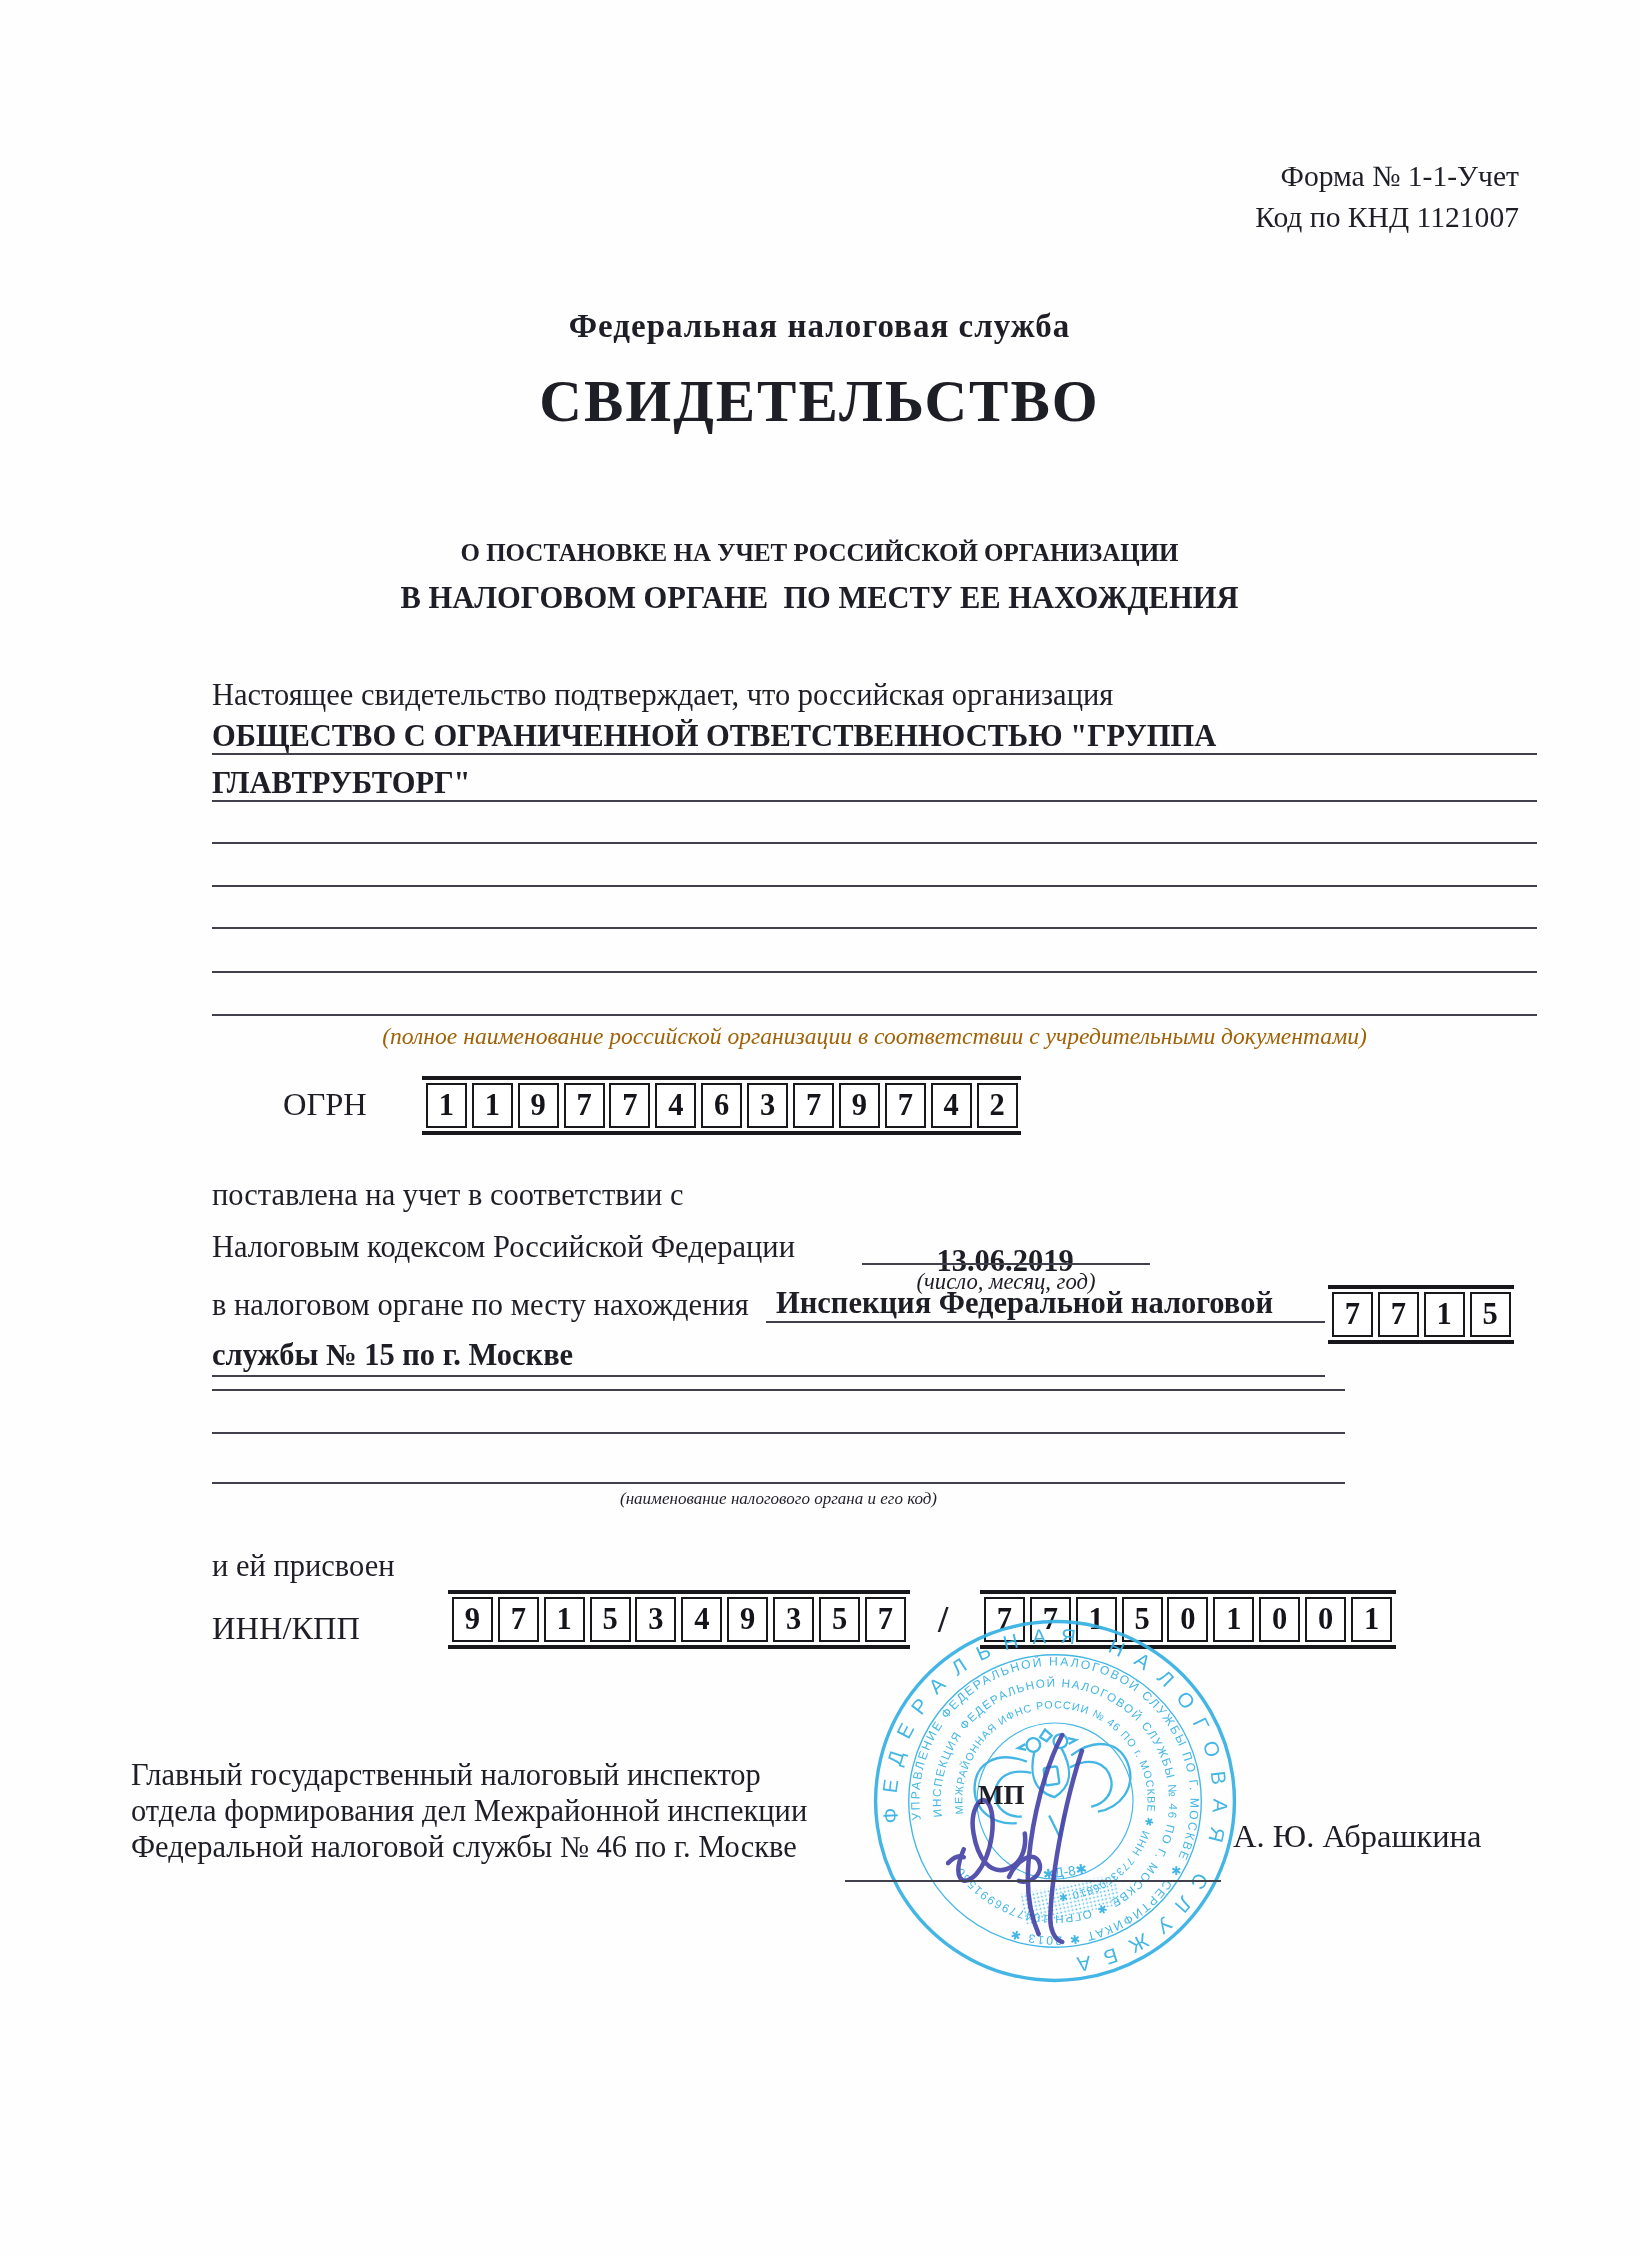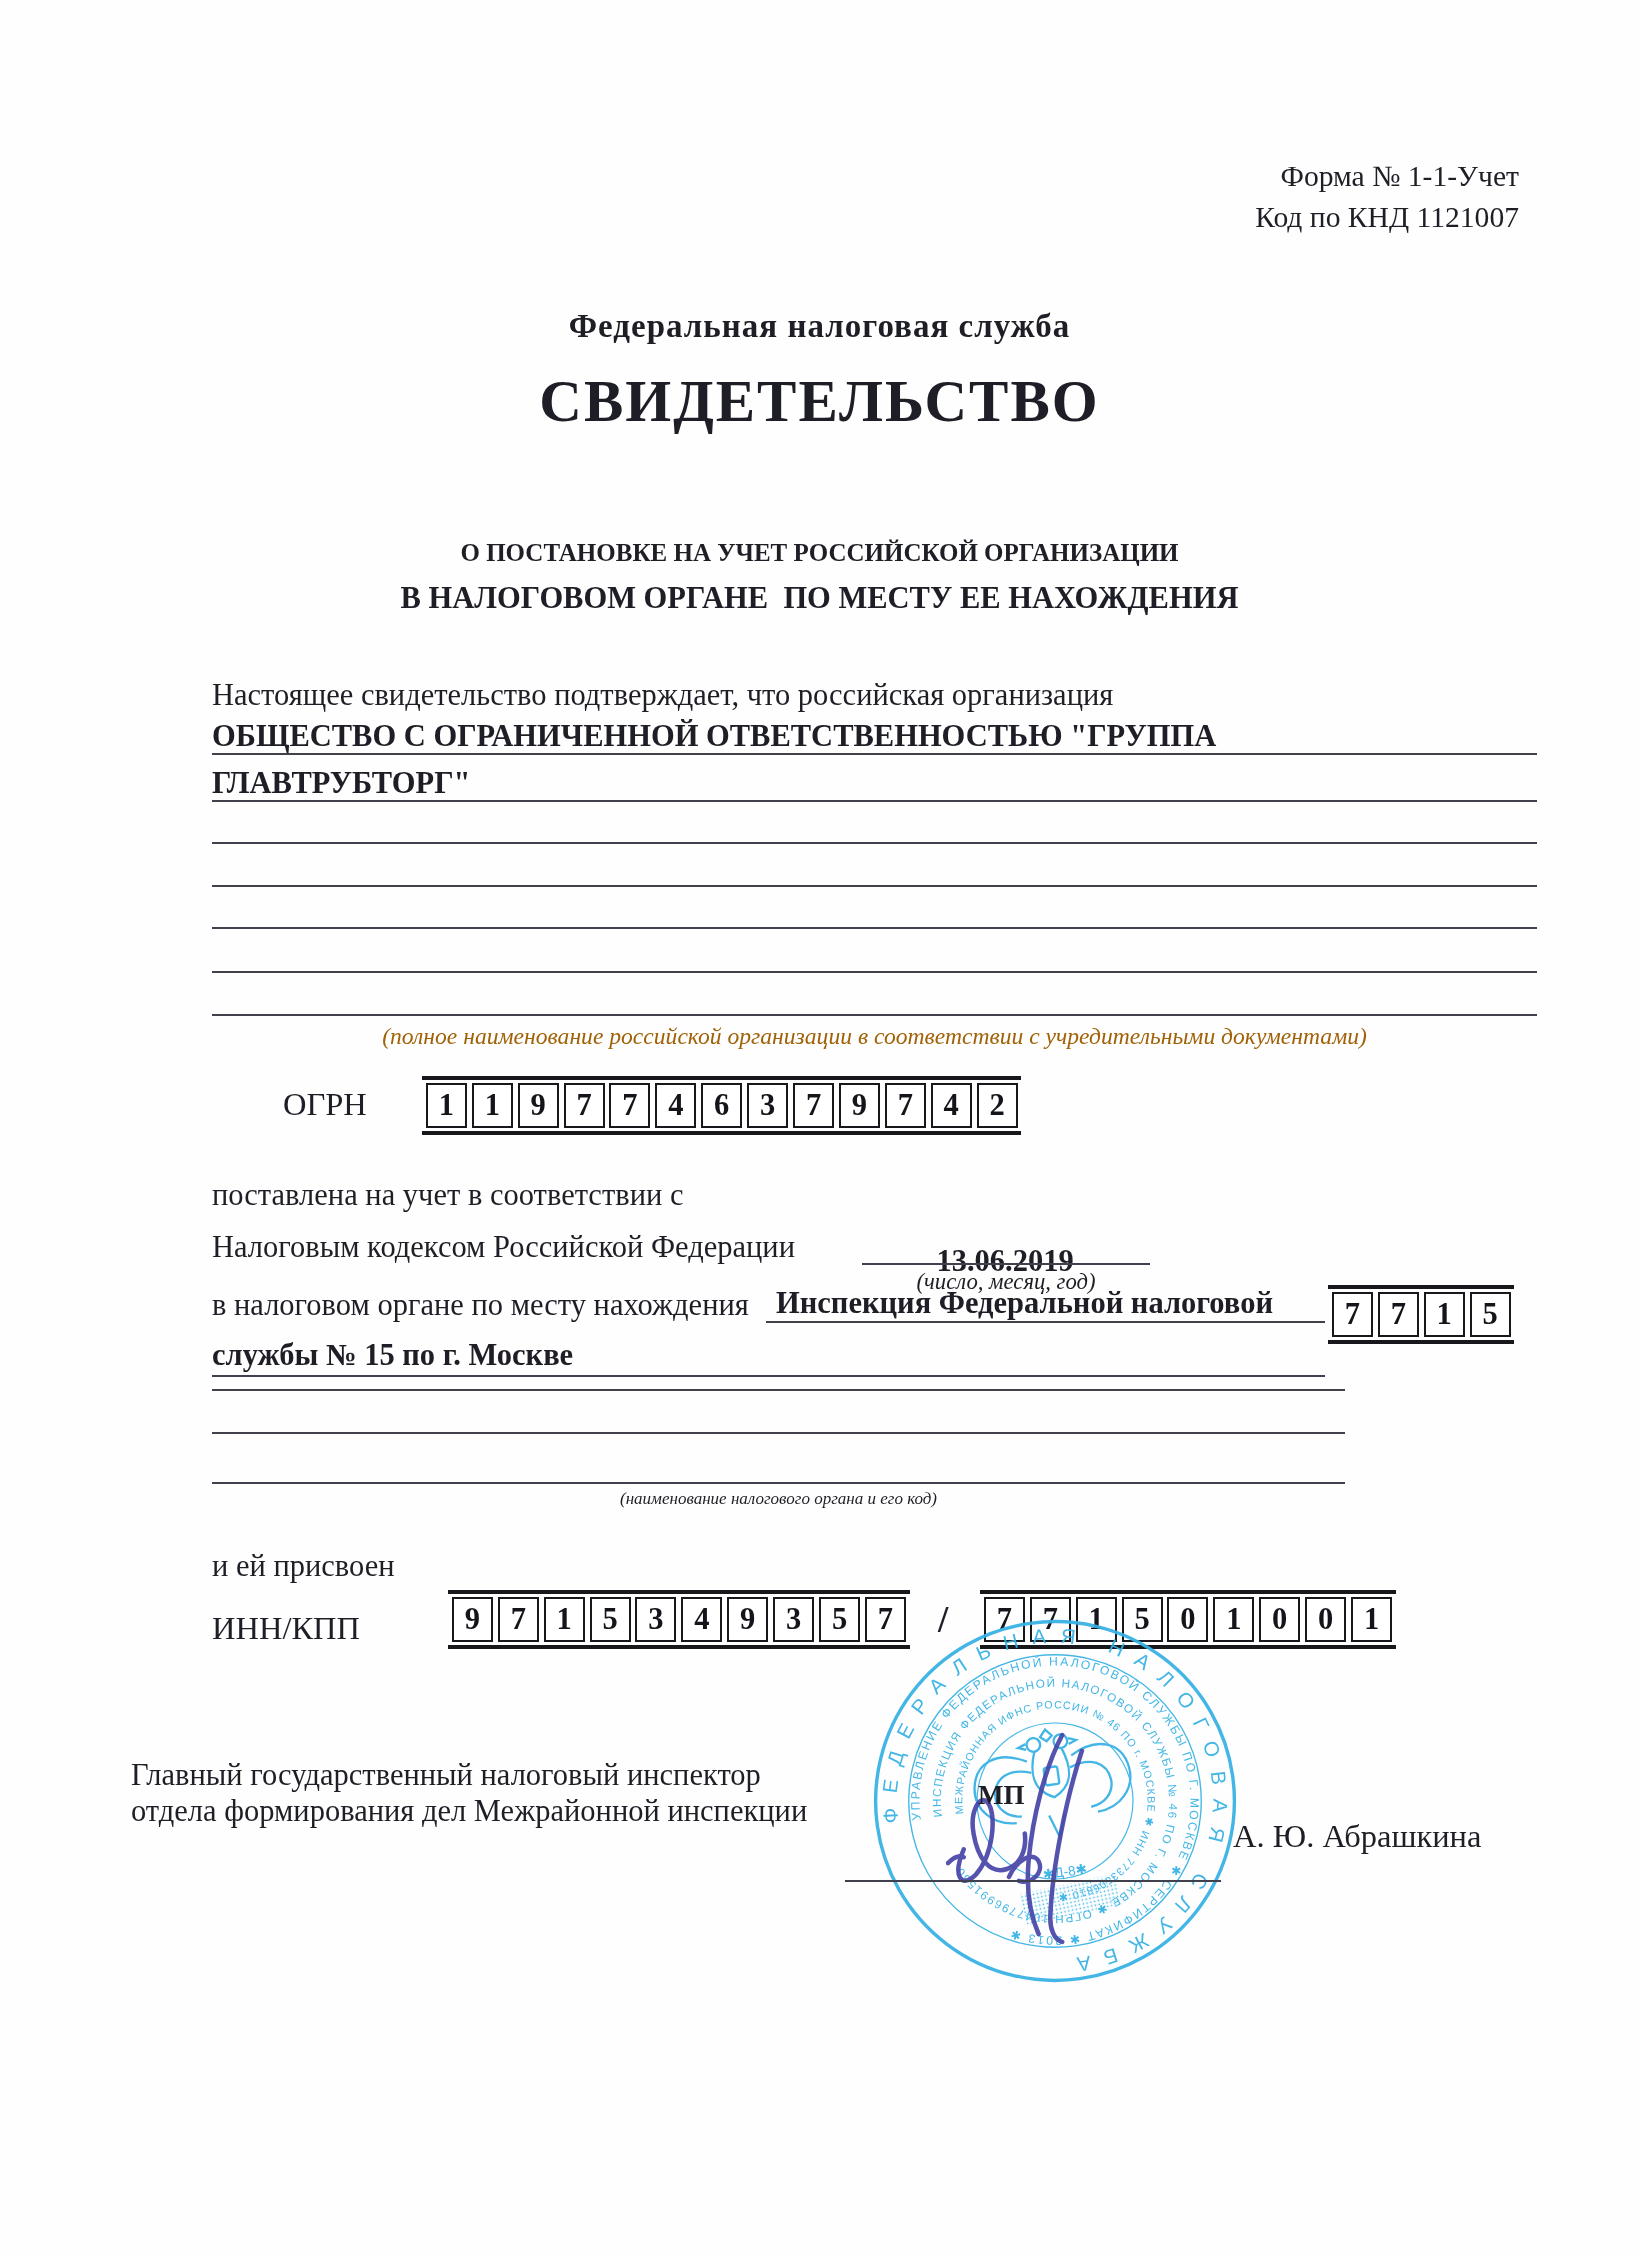--- a/index.html
+++ b/index.html
@@ -150,20 +150,21 @@
         <path d="M192,214 L200,238 L208,214"></path>
       </g>
       <rect x="152" y="286" width="100" height="32" fill="url(#hatch)" stroke="none" transform="rotate(-4 200 300)"></rect>
       <text x="200" y="278" text-anchor="middle" font-size="14" fill="#35b1e4" stroke="none">✱Д-8✱</text>
     </g>
   </svg>
 
   <div class="abs" style="left:131px;top:1757px;font-size:30.5px;line-height:36px;">
     <div>Главный государственный налоговый инспектор</div>
     <div>отдела формирования дел Межрайонной инспекции</div>
+    <div>Федеральной налоговой службы № 46 по г. Москве</div>
   </div>
 
   <svg class="abs" style="left:946px;top:1729px;" width="197" height="217" viewBox="0 0 200 220">
     <g fill="none" stroke="#4745a8" stroke-width="4.6" stroke-linecap="round" opacity="0.92">
       <path d="M2,136 C8,130 14,128 18,130"></path>
       <path d="M18,122 C6,150 16,162 30,148 C48,128 52,86 42,74 C34,66 24,84 28,106 C32,130 44,148 62,142 C76,137 82,122 80,106"></path>
       <path d="M64,150 C72,132 88,124 94,134 C100,146 86,158 74,154"></path>
       <path d="M118,6 C100,40 88,90 84,132 C81,164 86,190 94,208"></path>
       <path d="M138,22 C122,70 108,140 106,188 C105,203 110,214 118,216"></path>
     </g>

